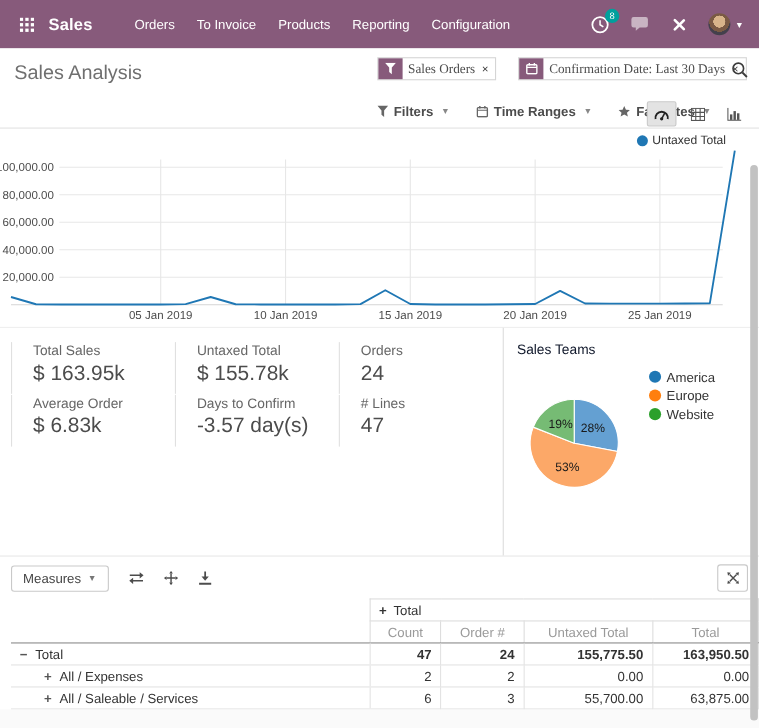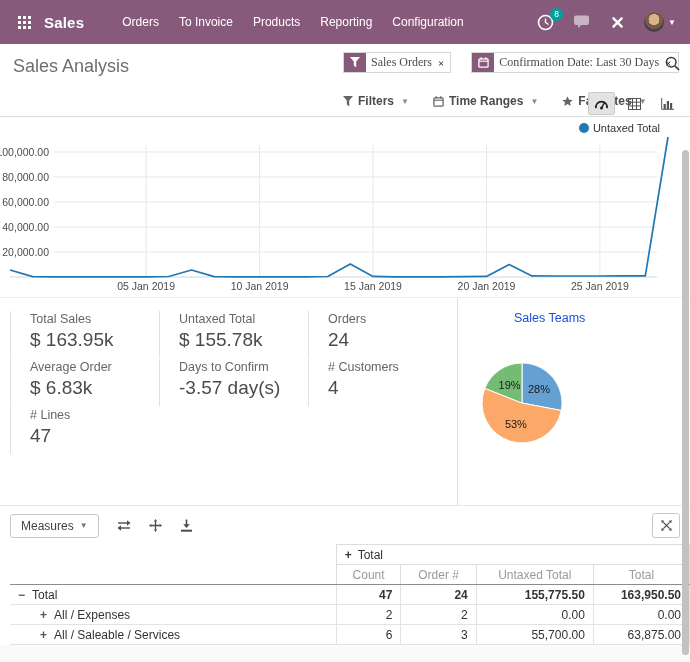--- a/index.html
+++ b/index.html
@@ -49,21 +49,21 @@
   .legend-label { font-size:11px; color:#333; }
 
   
   .stats-section { height:208px; display:flex; border-top:1px solid #ececec; background:#fff; }
   .kpi-area { flex:0 0 458px; border-right:1px solid #ddd; padding-top:13px;
               display:grid; grid-template-columns:149px 149px 149px; grid-auto-rows:47px; row-gap:1px; }
   .kpi { border-left:1px solid #e0e0e0; margin-left:10px; padding:1px 0 0 19px; }
   .kpi-label { font-size:12.5px; color:#666; }
   .kpi-value { font-size:19px; color:#4c4c4c; margin-top:3px; }
   .pie-area { flex:1; position:relative; }
-  .pie-title { position:absolute; left:12px; top:13px; font-size:12.5px; color:#1d4ed8;margin-left:44px; }
+  .pie-title { position:absolute; left:12px; top:13px; font-size:12.5px; color:#0f172a; }
   .pie-svg { position:absolute; left:0; top:32px; }
   .pie-legend { position:absolute; left:132px; top:36px; }
   .pie-legend-item { display:flex; align-items:center; gap:5px; height:17px; }
   .pie-legend-dot { width:11px; height:11px; border-radius:50%; }
   .pie-legend-label { font-size:12px; color:#333; }
 
   
   .pivot-section { height:178px; border-top:1px solid #e8e8e8; background:#fff; display:flex; flex-direction:column; }
   .pivot-toolbar { display:flex; align-items:center; padding:7px 10px 6px 10px; }
   .measures-btn { border:1px solid #c9c9c9; border-radius:3px; background:#fff; font-size:12px; color:#444;
@@ -282,38 +282,48 @@
       </div>
       <div class="kpi">
         <div class="kpi-label">Average Order</div>
         <div class="kpi-value">$ 6.83k</div>
       </div>
       <div class="kpi">
         <div class="kpi-label">Days to Confirm</div>
         <div class="kpi-value">-3.57 day(s)</div>
       </div>
       <div class="kpi">
-        <div class="kpi-label"># Customers</div>
-        <div class="kpi-value">4</div>
-      </div>
-      <div class="kpi">
         <div class="kpi-label"># Lines</div>
         <div class="kpi-value">47</div>
       </div>
     </div>
   <div class="pie-area">
     <div class="pie-title">Sales Teams</div>
     <div class="pie-svg" id="pie-chart"><svg width="130" height="150" viewBox="0 0 130 150">
           <path d="M64 73 L64.0 33.0 A40 40 0 0 1 103.3 80.5 Z" fill="#64a0d2" stroke="#fff" stroke-width="1"></path>
           <text x="81.0" y="63.0" text-anchor="middle" font-size="11" fill="#1a1a1a">28%</text>
           <path d="M64 73 L103.3 80.5 A40 40 0 1 1 26.8 58.3 Z" fill="#fca868" stroke="#fff" stroke-width="1"></path>
           <text x="57.9" y="98.1" text-anchor="middle" font-size="11" fill="#1a1a1a">53%</text>
           <path d="M64 73 L26.8 58.3 A40 40 0 0 1 64.0 33.0 Z" fill="#76bb74" stroke="#fff" stroke-width="1"></path>
           <text x="51.6" y="58.8" text-anchor="middle" font-size="11" fill="#1a1a1a">19%</text>
         </svg></div>
+    <div class="pie-legend" id="pie-legend">
+        <div class="pie-legend-item">
+          <span class="pie-legend-dot" style="background: rgb(31, 119, 180);"></span>
+          <span class="pie-legend-label">America</span>
+        </div>
+        <div class="pie-legend-item">
+          <span class="pie-legend-dot" style="background: rgb(255, 127, 14);"></span>
+          <span class="pie-legend-label">Europe</span>
+        </div>
+        <div class="pie-legend-item">
+          <span class="pie-legend-dot" style="background: rgb(44, 160, 44);"></span>
+          <span class="pie-legend-label">Website</span>
+        </div>
+      </div>
   </div>
 </div>
 
 <div class="pivot-section">
   <div class="pivot-toolbar">
     <button class="measures-btn">
       <span>Measures</span>
       <span class="caret2">▼</span>
     </button>
     <span class="tool-icon">

